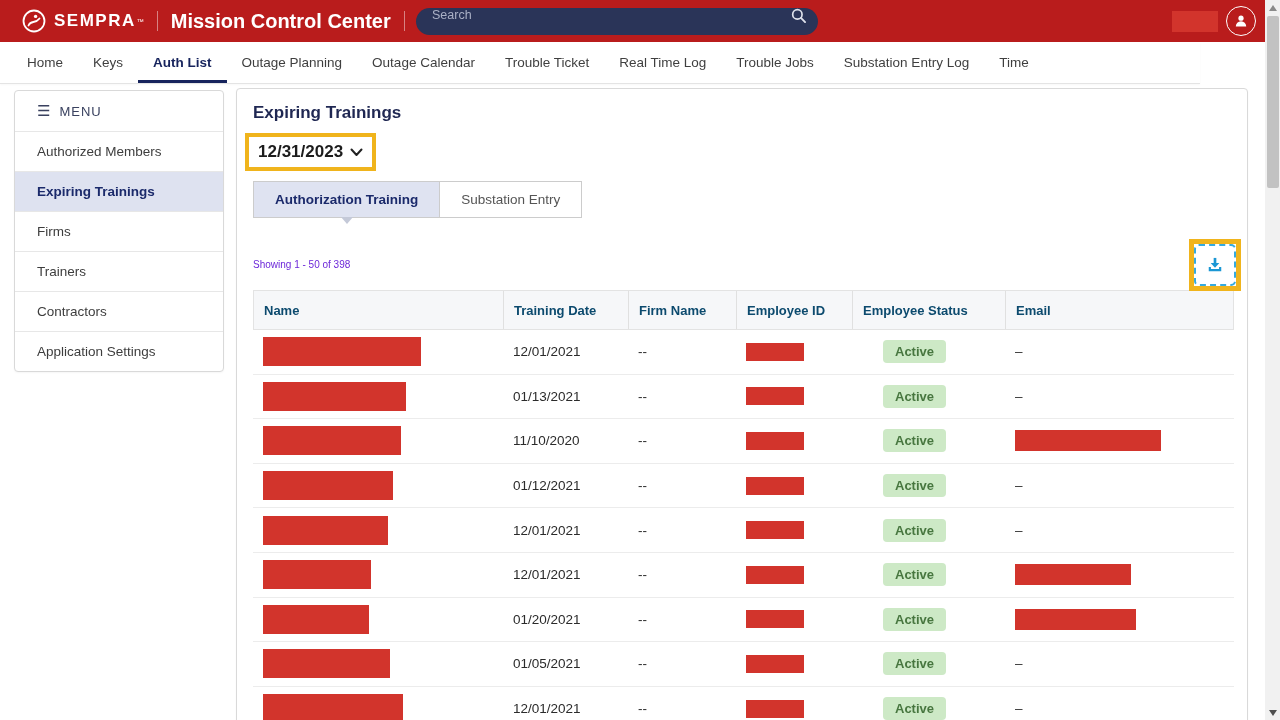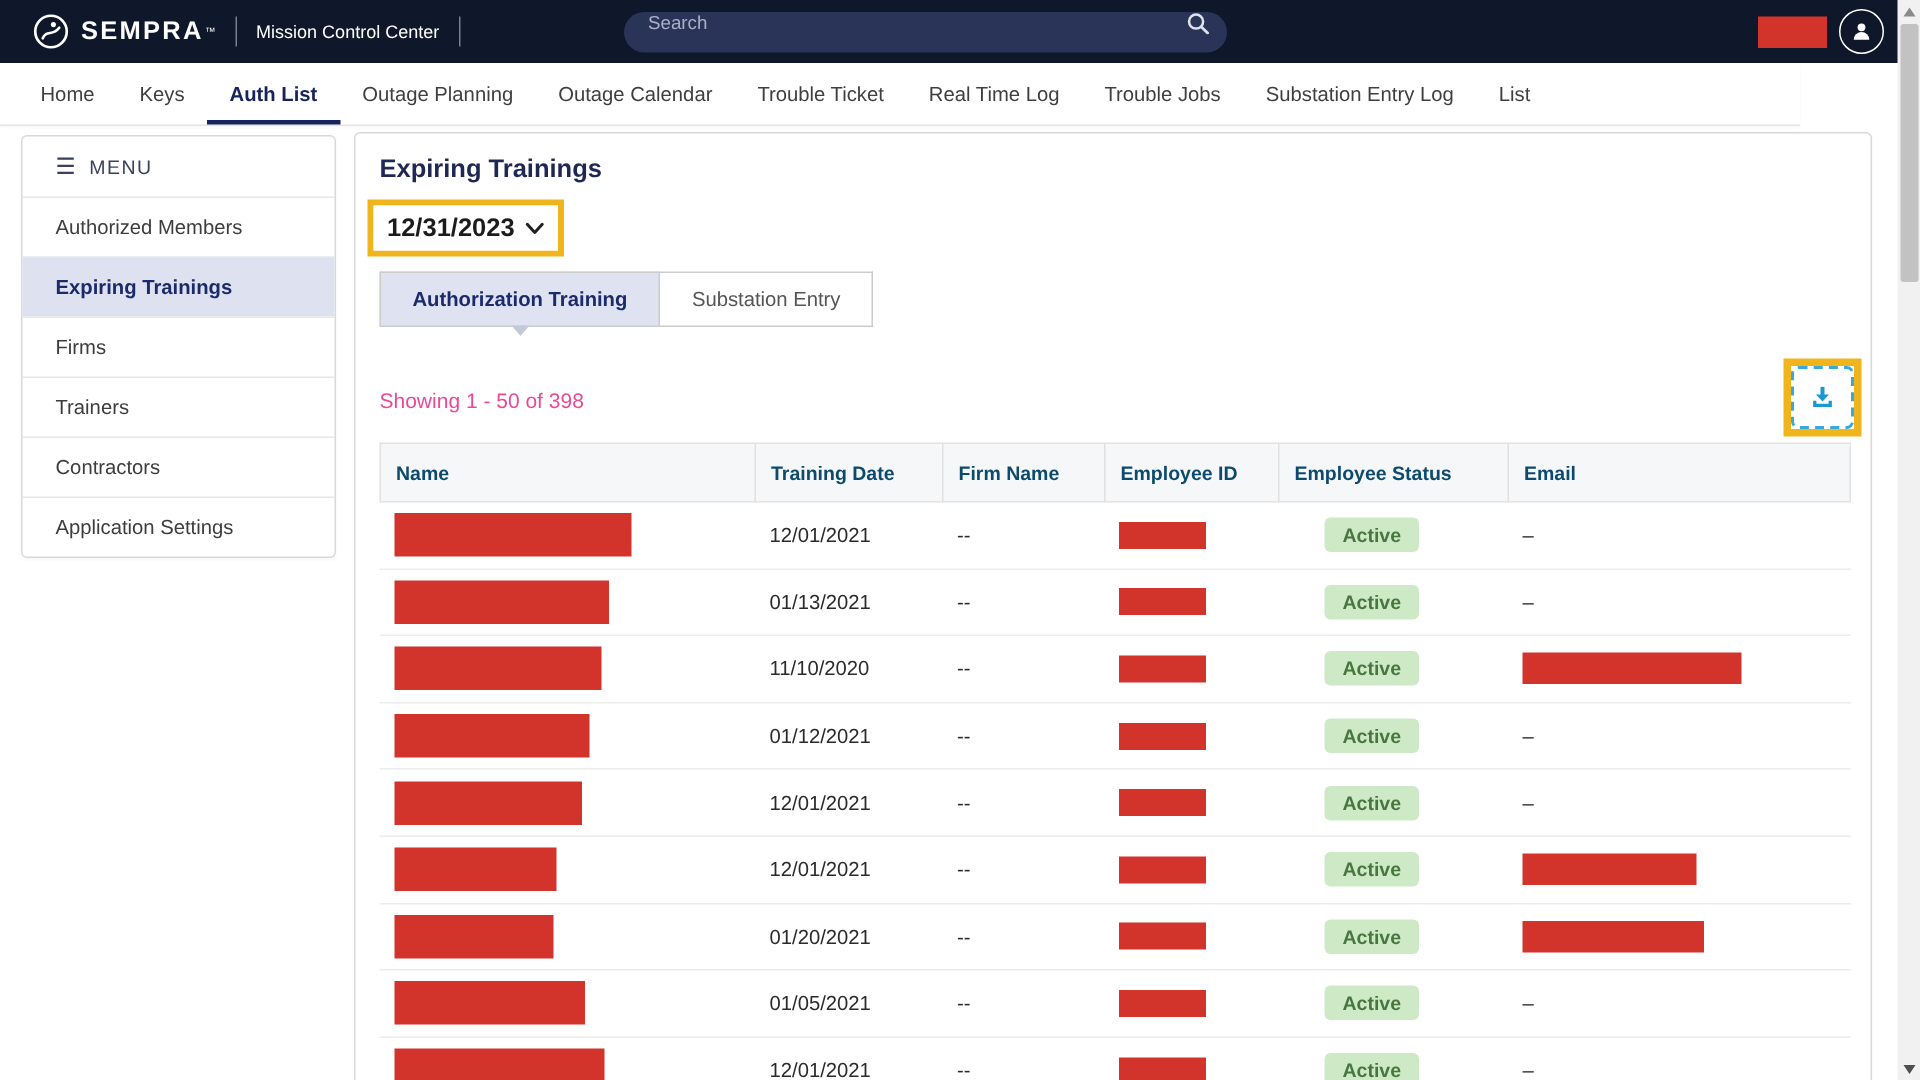--- a/index.html
+++ b/index.html
@@ -1,27 +1,27 @@
 <!DOCTYPE html>
 <html><head>
 <meta charset="utf-8">
 <style>
   * { margin:0; padding:0; box-sizing:border-box; }
   html,body { width:1280px; height:720px; overflow:hidden; background:#fff;
               font-family:"Liberation Sans", sans-serif; }
 
   
   .topbar { position:absolute; left:0; top:0; width:1280px; height:42px;
-            background:#0f172a; display:flex; align-items:center; z-index:5; }
+            background:#b91c1c; display:flex; align-items:center; z-index:5; }
   .brand-group { display:flex; align-items:center; margin-left:22px; }
   .brand-logo { width:24px; height:24px; margin-right:8px; }
   .brand-name { color:#fff; font-weight:bold; font-size:17px; letter-spacing:1.5px; }
   .brand-tm { color:#fff; font-size:7px; vertical-align:top; margin-left:1px; }
   .tb-divider { width:1px; height:20px; background:rgba(255,255,255,.45); margin:0 13px; }
-  .app-title { color:#fff; font-weight:normal; font-size:12px; }
+  .app-title { color:#fff; font-weight:bold; font-size:20px; }
   .search-pill { position:absolute; left:416px; top:8px; width:402px; height:27px;
                  background:#2a3458; border-radius:14px; display:flex; align-items:flex-start; }
   .search-pill input { flex:1; background:transparent; border:none; outline:none;
                        color:#e8eaf2; font-size:12.5px; padding:0 10px 0 16px;
                        font-family:"Liberation Sans", sans-serif; }
   .search-pill input::placeholder { color:#aab0c5; }
   .search-icon { width:15px; height:15px; margin-right:12px; flex:0 0 auto; }
   .tb-right { position:absolute; right:24px; top:0; height:42px; display:flex; align-items:center; }
   .redact-topbar { width:46px; height:21px; background:#d2342c; margin-right:8px; }
   .avatar-btn { width:30px; height:30px; border:1.6px solid #fff; border-radius:50%;
@@ -57,21 +57,21 @@
 
   .tabs-row { display:flex; margin-top:10px; }
   .tab { height:37px; display:flex; align-items:center; padding:0 21px; font-size:13.5px;
          color:#555; background:#fff; border:1px solid #ccc; cursor:pointer; position:relative; }
   .tab + .tab { border-left:none; }
   .tab.active { background:#dfe3f1; color:#1b2a6b; font-weight:bold; }
   .tab.active::after { content:""; position:absolute; left:50%; bottom:-7px; margin-left:-6px;
                        border-left:6px solid transparent; border-right:6px solid transparent;
                        border-top:7px solid #c4c9d8; }
 
-  .showing { margin-top:41px; font-size:14px; color:#ec4899; }
+  .showing { margin-top:41px; font-size:10px; color:#6d28d9; }
 
   .dl-gold { position:absolute; top:150px; right:6px; border:5px solid #f0b41c; }
   .dl-btn { width:42px; height:42px; background:#fff; border:2px dashed #35aade; border-radius:5px;
             display:flex; align-items:center; justify-content:center; cursor:pointer; }
 
   
   .table { margin-top:20px; width:981px; }
   .thead { display:grid; grid-template-columns:250px 125px 108px 116px 153px 229px;
            background:#f6f7f9; border:1px solid #e3e3e3; height:40px; }
   .th { display:flex; align-items:center; padding-left:10px; font-size:13px; font-weight:bold;
@@ -135,21 +135,21 @@
 <div class="navbar">
     <div class="nav-item">Home</div>
     <div class="nav-item">Keys</div>
     <div class="nav-item active">Auth List</div>
     <div class="nav-item">Outage Planning</div>
     <div class="nav-item">Outage Calendar</div>
     <div class="nav-item">Trouble Ticket</div>
     <div class="nav-item">Real Time Log</div>
     <div class="nav-item">Trouble Jobs</div>
     <div class="nav-item">Substation Entry Log</div>
-    <div class="nav-item">List</div>
+    <div class="nav-item">Time</div>
   </div>
 
 <div class="sidebar">
   <div class="menu-head">
     <span class="ham">☰</span>
     <span>MENU</span>
   </div>
   <div id="side-items">
       <div class="side-item">Authorized Members</div>
       <div class="side-item active">Expiring Trainings</div>

